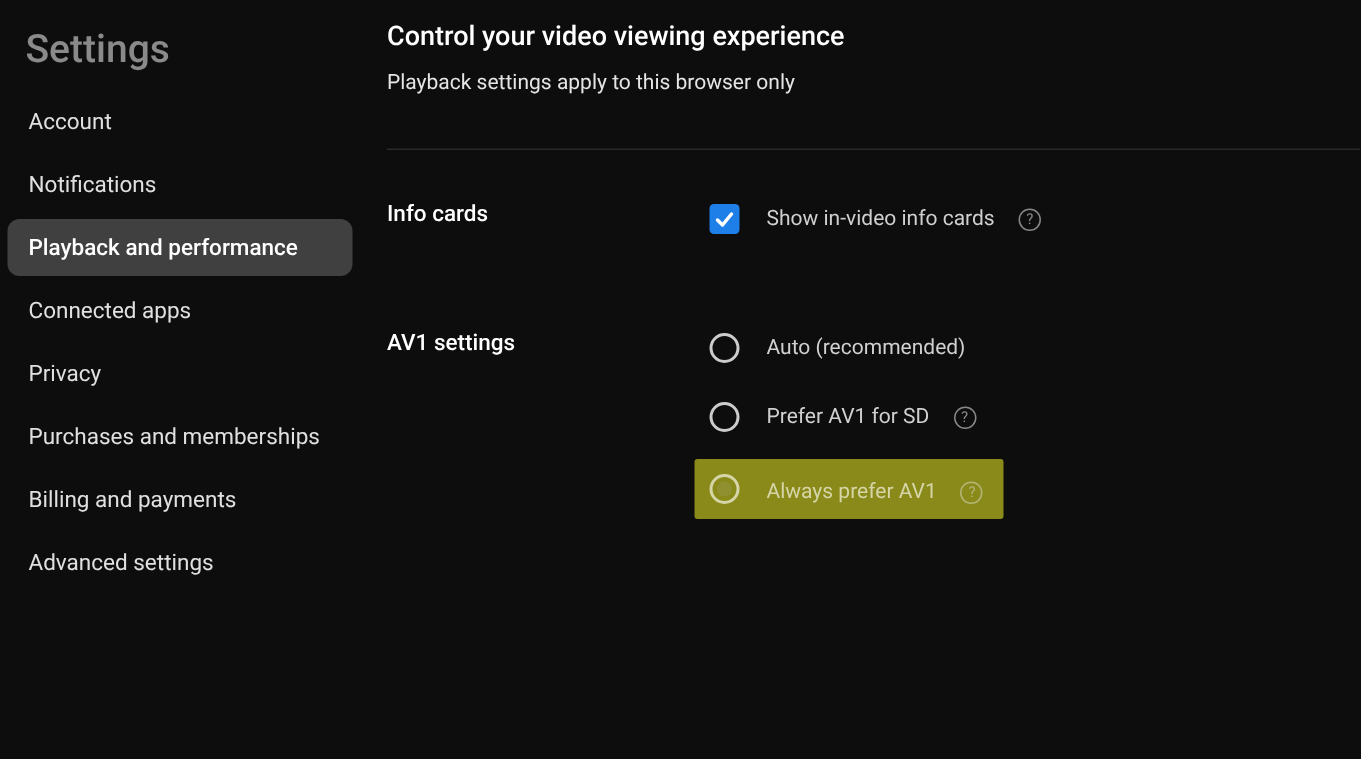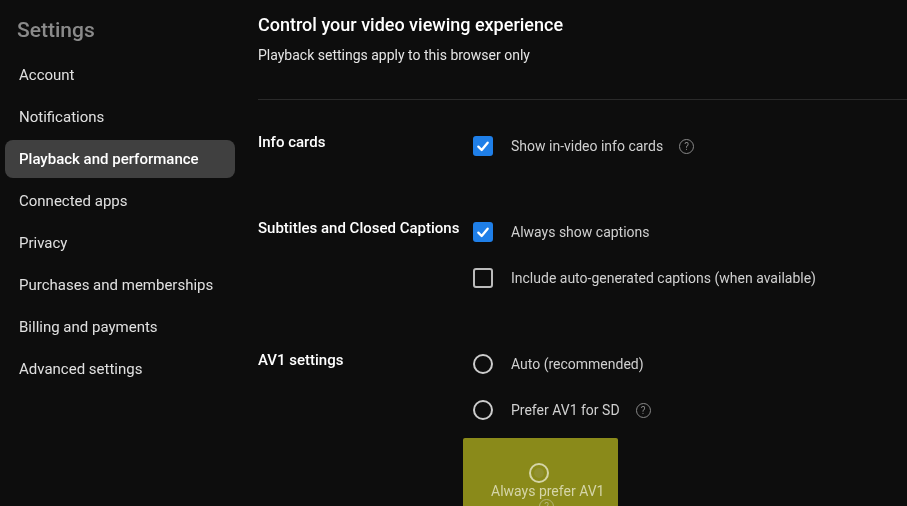--- a/index.html
+++ b/index.html
@@ -11,21 +11,21 @@
       height: 506px;
       overflow: hidden;
       display: flex;
     }
     .sidebar {
       width: 240px;
       padding: 18px 5px 0 5px;
       flex-shrink: 0;
     }
     .sidebar-title {
-      font-size: 21px;
+      font-size: 26px;
       font-weight: 500;
       color: #8a8a8a;
       padding: 0 12px 10px 12px;
     }
     .sidebar-item {
       padding: 10px 14px;
       font-size: 15px;
       color: #e0e0e0;
       cursor: pointer;
       border-radius: 8px;
@@ -125,27 +125,26 @@
       display: inline-flex;
       align-items: center;
       justify-content: center;
       font-size: 10px;
       color: #888;
       margin-left: 16px;
       flex-shrink: 0;
     }
     .highlighted {
       background: #8a8a1a;
-      padding: 25px 14px 10px 10px;
+      padding: 10px 14px 10px 10px;
       border-radius: 2px;
       margin-left: -10px;
       display: inline-flex;
-      align-items: center;
+      align-items: flex-end;
       margin-bottom: 0;
-      flex-direction: column;
     }
     .highlighted .option-label {
       color: #d5d5a8;
     }
     .highlighted .radio {
       border-color: #d5d5a8;
     }
     .highlighted .help-icon {
       border-color: #b5b578;
       color: #b5b578;
@@ -180,37 +179,20 @@
           <svg class="check-svg" viewBox="0 0 24 24" fill="none" stroke="#fff" stroke-width="3.5" stroke-linecap="round" stroke-linejoin="round">
               <polyline points="5 13 10 18 19 7"></polyline>
             </svg>
         </span>
         <span class="option-label">Show in-video info cards</span>
         <span class="help-icon">?</span>
       </div>
     </div>
   </div>
 
-  <div class="row">
-    <div class="row-label">Subtitles and Closed Captions</div>
-    <div class="row-content">
-      <div class="option">
-        <span class="checkbox checked">
-          <svg class="check-svg" viewBox="0 0 24 24" fill="none" stroke="#fff" stroke-width="3.5" stroke-linecap="round" stroke-linejoin="round">
-              <polyline points="5 13 10 18 19 7"></polyline>
-            </svg>
-        </span>
-        <span class="option-label">Always show captions</span>
-      </div>
-      <div class="option">
-        <span class="checkbox unchecked"></span>
-        <span class="option-label">Include auto-generated captions (when available)</span>
-      </div>
-    </div>
-  </div>
 
   <div class="row">
     <div class="row-label">AV1 settings</div>
     <div class="row-content">
       <div class="option">
         <span class="radio"></span>
         <span class="option-label">Auto (recommended)</span>
       </div>
       <div class="option">
         <span class="radio"></span>

